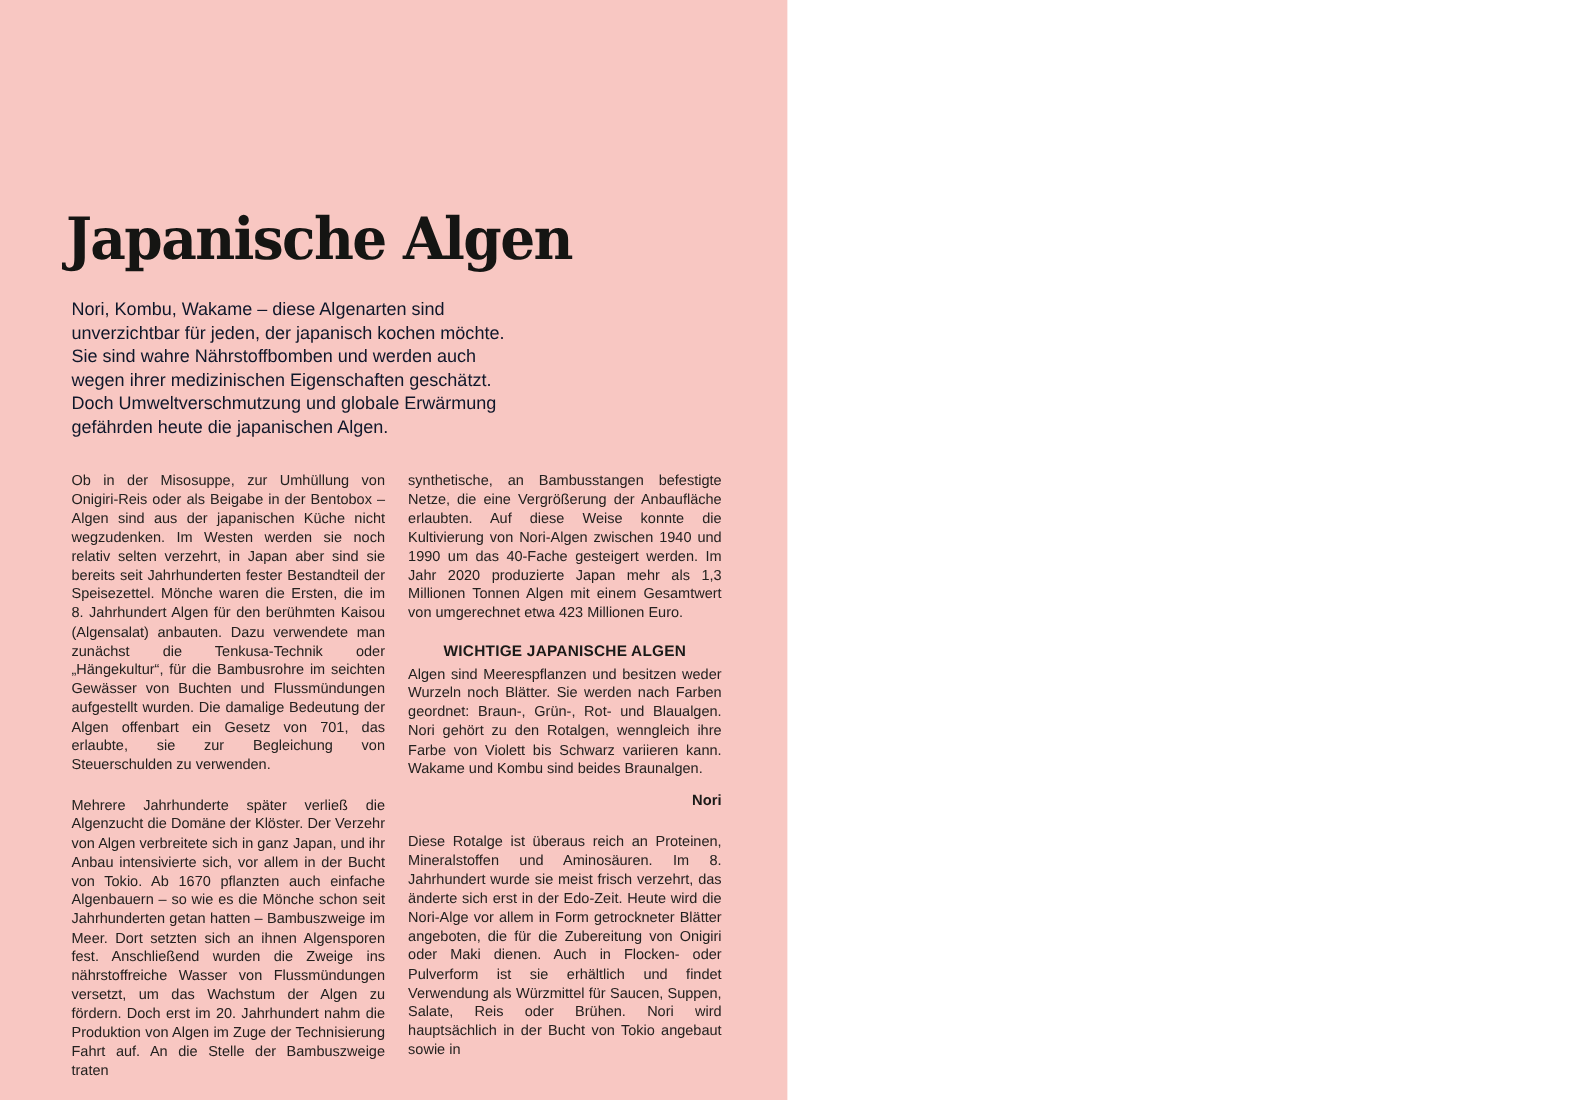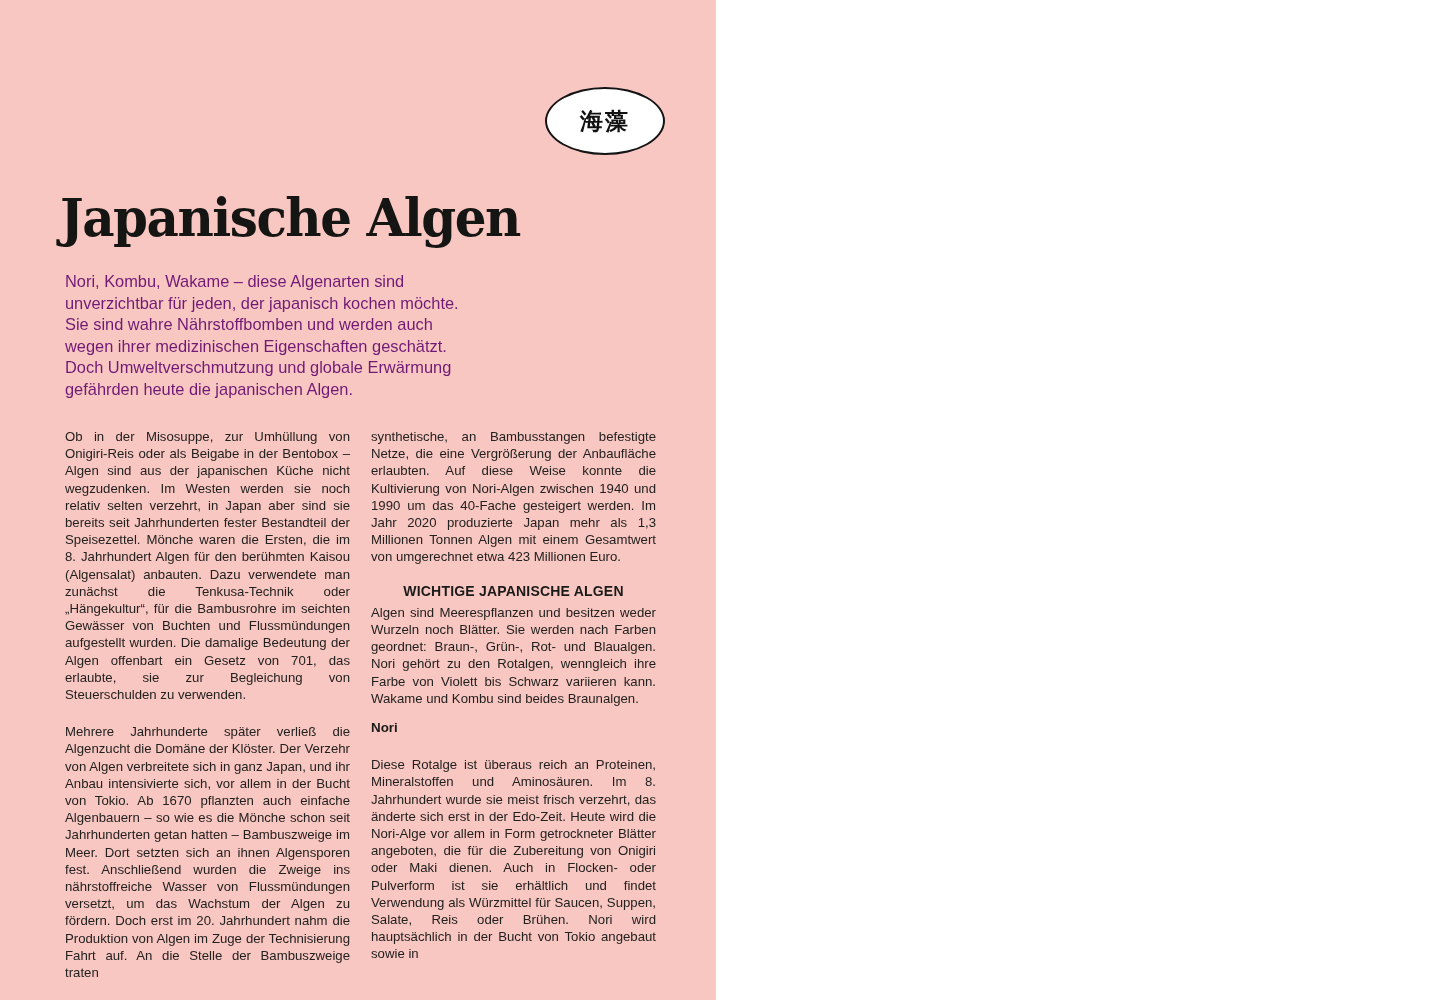--- a/index.html
+++ b/index.html
@@ -22,47 +22,44 @@
     font-weight:bold;font-size:23px;letter-spacing:2px;color:#111;
   }
   .title{
     position:absolute;left:60px;top:186px;margin:0;
     font-family:"DejaVu Serif",serif;font-weight:bold;
     font-size:50px;letter-spacing:-1.5px;color:#151513;
     transform:scaleY(1.06);transform-origin:left top;white-space:nowrap;
   }
   .intro{
     position:absolute;left:65px;top:271px;width:404px;margin:0;
-    font-size:16.4px;line-height:21.6px;color:#701a75;
+    font-size:16.4px;line-height:21.6px;color:#0f172a;
   }
   .cols{
     position:absolute;left:65px;top:428px;width:591px;
     display:flex;gap:21px;
   }
   .col{width:285px;font-size:13.2px;line-height:17.2px;text-align:justify;color:#23211f;}
   .col p{margin:0 0 8px 0;}
   .col p:last-child{margin-bottom:0;margin-top:20px;}
   .caps{
     margin:17px 0 4px 0;font-size:14px;font-weight:bold;
     letter-spacing:.2px;text-align:center;color:#1a1a18;
   }
-  .sub{margin:12px 0 0 0;font-size:13.4px;font-weight:bold;text-align:left;color:#1a1a18;}
+  .sub{margin:12px 0 0 0;font-size:13.4px;font-weight:bold;text-align:right;color:#1a1a18;}
   
   .right-page{position:absolute;left:716px;top:0;width:717px;height:1000px;background:#ffffff;}
 </style>
 </head>
 <body>
 
 <div class="spread">
 
   <section class="left-page">
 
-    <div class="bubble">
-      <span>海藻</span>
-    </div>
 
     <h1 class="title">Japanische Algen</h1>
 
     <p class="intro">Nori, Kombu, Wakame – diese Algenarten sind unverzichtbar für jeden, der japanisch kochen möchte. Sie sind wahre Nährstoffbomben und werden auch wegen ihrer medizinischen Eigenschaften geschätzt. Doch Umweltverschmutzung und globale Erwärmung gefährden heute die japanischen Algen.</p>
 
     <div class="cols">
       <div class="col">
         <p>Ob in der Misosuppe, zur Umhüllung von Onigiri-Reis oder als Beigabe in der Bentobox – Algen sind aus der japanischen Küche nicht wegzudenken. Im Westen werden sie noch relativ selten verzehrt, in Japan aber sind sie bereits seit Jahrhunderten fester Bestandteil der Speisezettel. Mönche waren die Ersten, die im 8. Jahrhundert Algen für den berühmten Kaisou (Algensalat) anbauten. Dazu verwendete man zunächst die Tenkusa-Technik oder „Hängekultur“, für die Bambusrohre im seichten Gewässer von Buchten und Flussmündungen aufgestellt wurden. Die damalige Bedeutung der Algen offenbart ein Gesetz von 701, das erlaubte, sie zur Begleichung von Steuerschulden zu verwenden.</p>
         <p>Mehrere Jahrhunderte später verließ die Algenzucht die Domäne der Klöster. Der Verzehr von Algen verbreitete sich in ganz Japan, und ihr Anbau intensivierte sich, vor allem in der Bucht von Tokio. Ab 1670 pflanzten auch einfache Algenbauern – so wie es die Mönche schon seit Jahrhunderten getan hatten – Bambuszweige im Meer. Dort setzten sich an ihnen Algensporen fest. Anschließend wurden die Zweige ins nährstoffreiche Wasser von Flussmündungen versetzt, um das Wachstum der Algen zu fördern. Doch erst im 20. Jahrhundert nahm die Produktion von Algen im Zuge der Technisierung Fahrt auf. An die Stelle der Bambuszweige traten</p>
       </div>

